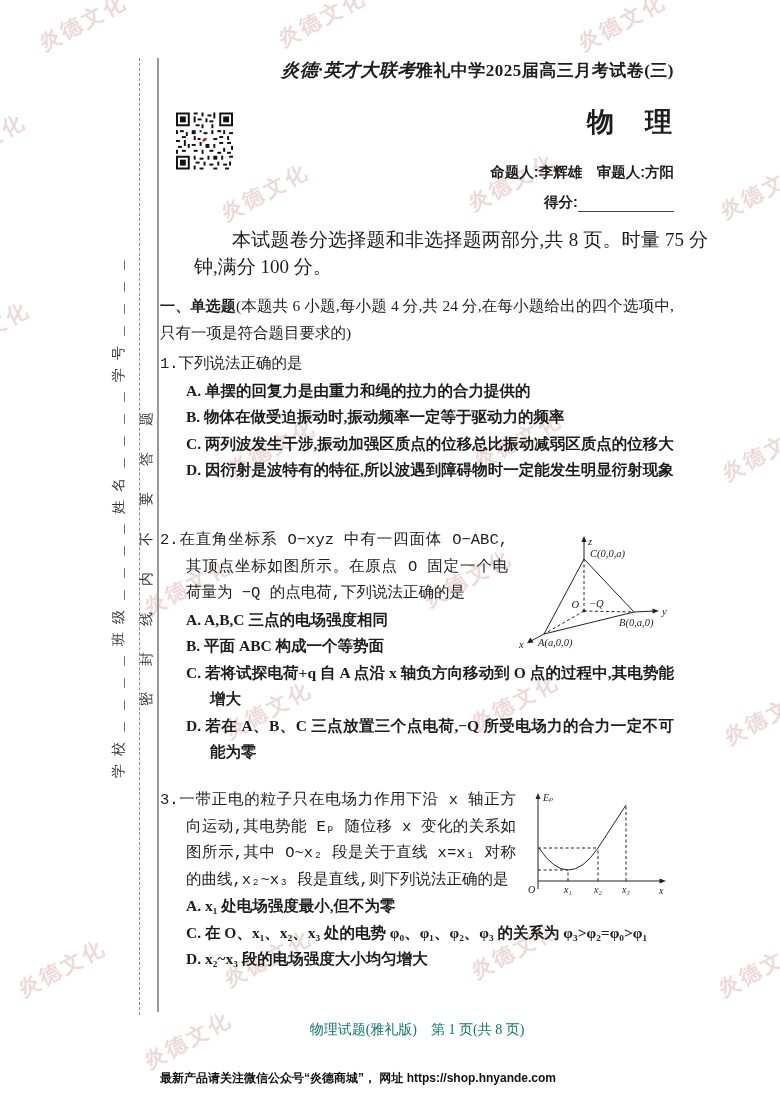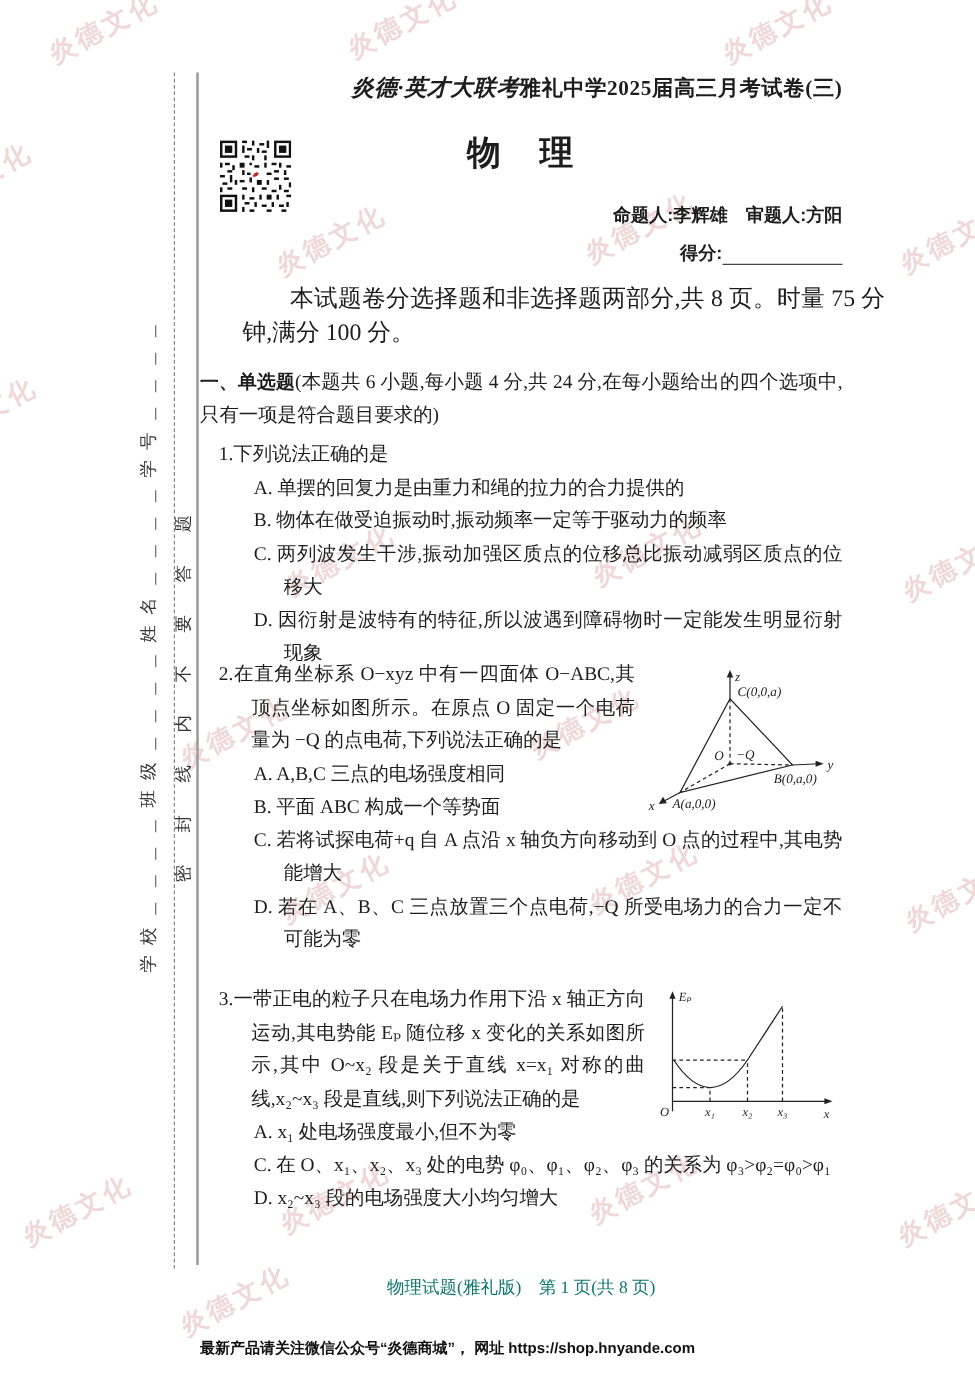--- a/index.html
+++ b/index.html
@@ -13,35 +13,35 @@
   
   .seal-dashed{position:absolute;left:139px;top:58px;height:957px;border-left:1px dashed #8a8a8a;z-index:1;}
   .seal-solid{position:absolute;left:157px;top:58px;height:954px;border-left:2px solid #9a9a9a;z-index:1;}
   .vtext{position:absolute;transform-origin:0 0;transform:rotate(-90deg);white-space:nowrap;z-index:1;}
   .fill-labels{left:110px;top:778px;width:566px;font-size:14px;letter-spacing:8px;color:#333;}
   .seal-note{left:138px;top:706px;width:330px;font-size:14px;letter-spacing:26px;color:#333;}
   
   .blk{position:absolute;left:160px;width:514px;z-index:2;}
   .exam-title{top:58px;text-align:right;font-size:17px;font-weight:700;letter-spacing:0.5px;}
   .exam-title .brand{font-style:italic;font-size:18px;}
-  .subject{top:104px;text-align:center;font-size:27px;font-weight:700;
+  .subject{top:104px;text-align:right;font-size:27px;font-weight:700;
            font-family:"Liberation Sans","DejaVu Sans",sans-serif;letter-spacing:2px;}
   .setters{top:163px;text-align:right;font-size:14.5px;font-weight:700;
            font-family:"Liberation Sans","DejaVu Sans",sans-serif;}
   .score{top:193px;left:544px;width:220px;font-size:14.5px;font-weight:700;
          font-family:"Liberation Sans","DejaVu Sans",sans-serif;}
   .score-line{display:inline-block;width:96px;height:15px;border-bottom:1.5px solid #444;vertical-align:bottom;}
   .qr{position:absolute;left:176px;top:112px;z-index:2;}
   .intro{top:226px;font-size:19px;line-height:27px;text-indent:2em;text-align:justify;margin-left:34px;}
   .section-head{top:292px;font-size:15.5px;line-height:27px;text-align:justify;}
   .section-head .sec-label{font-weight:700;font-family:"Liberation Sans","DejaVu Sans",sans-serif;font-size:15px;}
   .qblk{font-size:15.5px;line-height:26.5px;text-align:justify;}
   .q1{top:351px;} .q2{top:527px;} .q3{top:787px;}
-  .q-stem{margin:0;padding-left:41px;text-indent:-26px;}
-  .q-option{margin:0 0 0 43px;padding-left:24px;text-indent:-24px;}
+  .q-stem{margin:0;padding-left:26px;text-indent:-26px;font-family:Liberation Mono, monospace;}
+  .q-option{margin:0 0 0 26px;padding-left:24px;text-indent:-24px;font-weight:bold;}
   .fig{float:right;margin:2px 0 4px 8px;}
   .fig text{font-family:"Liberation Serif","DejaVu Serif",serif;}
   .page-info{top:1021px;text-align:center;font-size:14px;color:#0f766e;}
   .promo{top:1070px;font-size:12px;font-weight:700;
          font-family:"Liberation Sans","DejaVu Sans",sans-serif;color:#111;}
 </style>
 </head>
 <body>
 
 <div class="page">

